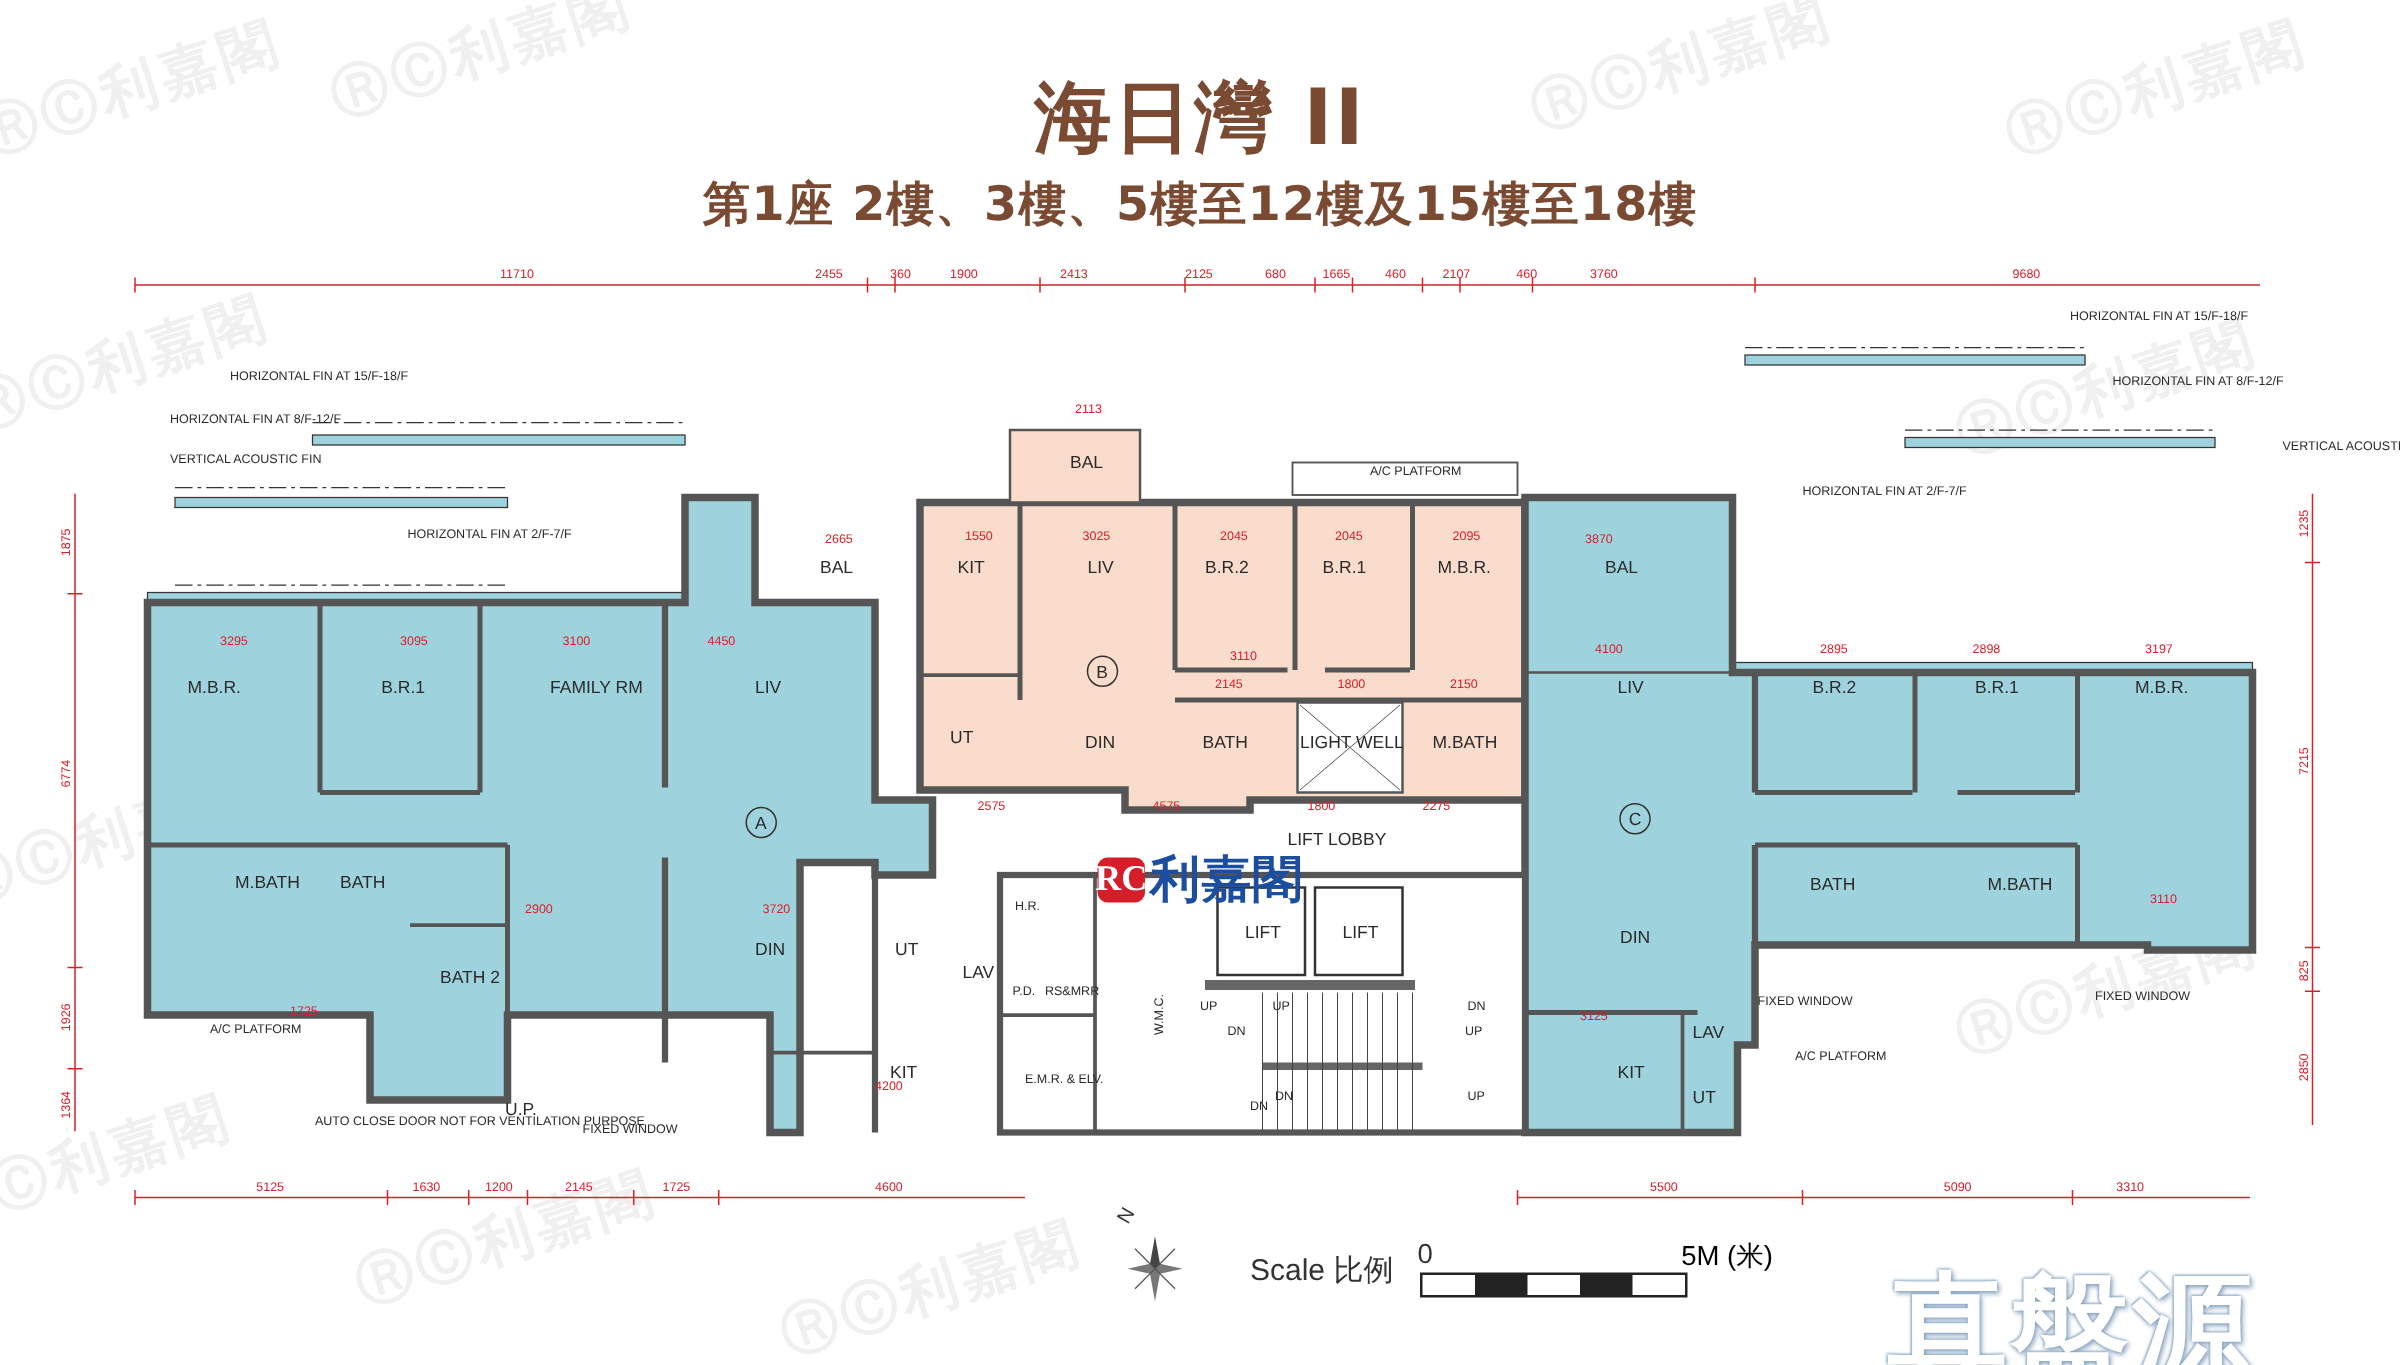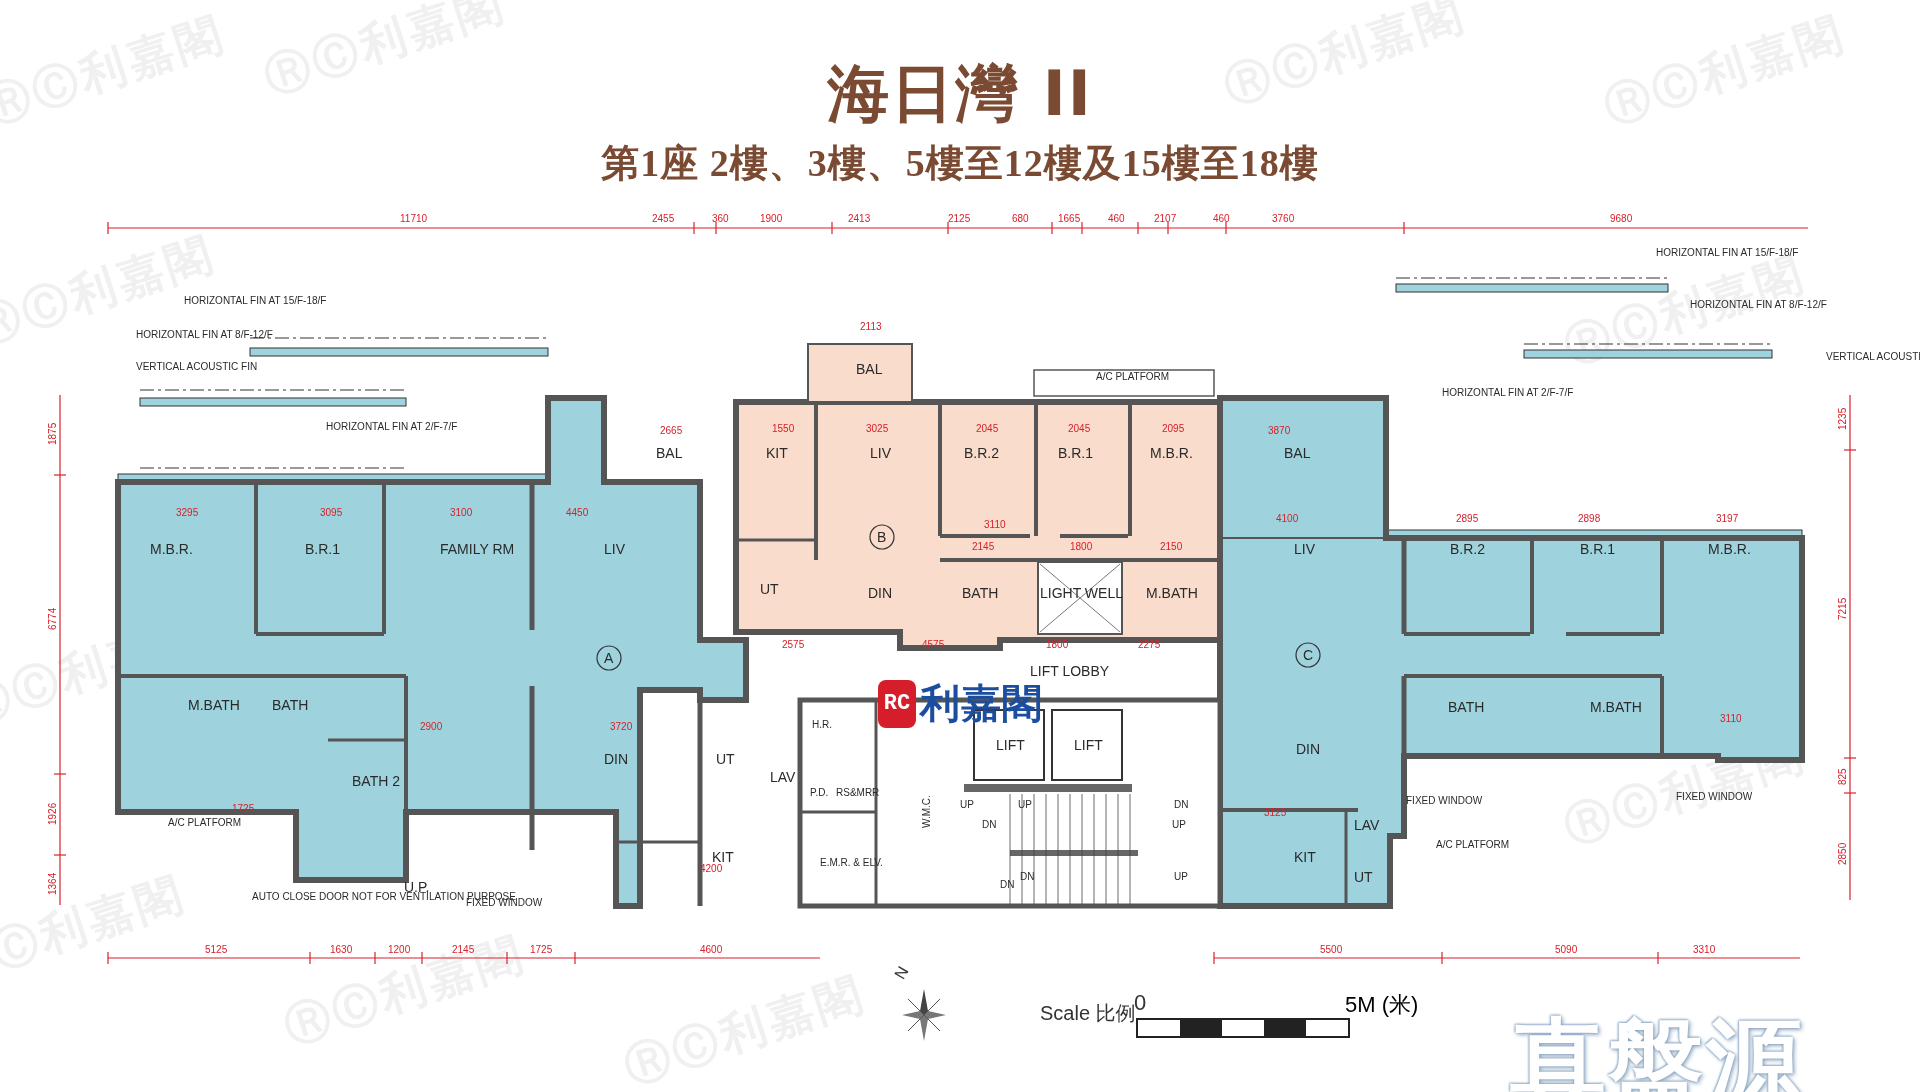--- a/index.html
+++ b/index.html
@@ -1,34 +1,34 @@
 <!DOCTYPE html>
 <html><head>
 <meta charset="utf-8">
 <style>
   html,body{margin:0;padding:0;}
   body{width:1920px;height:1092px;position:relative;overflow:hidden;background:#ffffff;font-family:"Liberation Sans",sans-serif;}
   .wm{position:absolute;left:0;top:0;width:1920px;height:1092px;overflow:hidden;pointer-events:none;}
   .wm span{position:absolute;font-family:"DejaVu Sans",sans-serif;font-size:46px;font-weight:bold;color:#f0f0f0;transform:rotate(-18deg);white-space:nowrap;letter-spacing:4px;}
   .title{position:absolute;left:0;width:1920px;text-align:center;color:#7a4a32;font-family:"DejaVu Sans",sans-serif;}
   .title.main{top:52px;font-size:62px;font-weight:bold;letter-spacing:2px;}
-  .title.sub{top:138px;font-size:38px;font-weight:bold;letter-spacing:1px;font-family:Liberation Serif, serif;}
+  .title.sub{top:138px;font-size:38px;font-weight:bold;letter-spacing:1px;}
   svg.plan{position:absolute;left:0;top:0;}
   .dim{font-family:"Liberation Sans",sans-serif;font-size:10px;fill:#d8202a;}
   .lbl{font-family:"Liberation Sans",sans-serif;font-size:14px;fill:#2a2a2a;}
   .note{font-family:"Liberation Sans",sans-serif;font-size:10px;fill:#2a2a2a;}
-  .scale{position:absolute;left:1000px;top:1000px;font-family:"Liberation Sans",sans-serif;font-size:20px;color:#333;margin-left:40px;}
+  .scale{position:absolute;left:1000px;top:1000px;font-family:"Liberation Sans",sans-serif;font-size:24px;color:#333;}
   .scale0{position:absolute;left:1134px;top:990px;font-size:22px;color:#333;font-family:"Liberation Sans",sans-serif;}
   .scale5{position:absolute;left:1345px;top:990px;font-size:22px;color:#000000;font-family:"Liberation Sans",sans-serif;}
   .scalebar{position:absolute;left:1136px;top:1018px;width:210px;height:16px;border:2px solid #222;display:flex;}
   .scalebar div{flex:1;}
   .scalebar div:nth-child(even){background:#222;}
   .brand{position:absolute;left:1510px;top:1000px;font-family:"DejaVu Sans",sans-serif;font-size:96px;font-weight:bold;color:#ffffff;letter-spacing:2px;text-shadow:0 0 3px #7a9ab8,2px 2px 4px #9fb5cc,-1px -1px 2px #b6c8da;}
   .logo{position:absolute;left:878px;top:676px;display:flex;align-items:center;gap:4px;}
-  .logo .mark{width:38px;height:48px;border-radius:8px;background:#d51e2a;color:#fff;font-weight:bold;font-size:22px;display:flex;align-items:center;justify-content:center;font-family:Liberation Mono, monospace;}
+  .logo .mark{width:38px;height:36px;border-radius:8px;background:#d51e2a;color:#fff;font-weight:bold;font-size:29px;display:flex;align-items:center;justify-content:center;font-family:Liberation Serif, serif;}
   .logo .txt{font-family:"DejaVu Sans",sans-serif;font-weight:bold;font-size:40px;color:#1c4ea0;letter-spacing:1px;}
   .north{position:absolute;left:896px;top:964px;font-family:"Liberation Sans",sans-serif;font-size:16px;color:#333;transform:rotate(-60deg);}
 </style>
 </head>
 <body>
 
 <div class="wm">
   <span style="left:-20px;top:40px">ⓇⒸ利嘉閣</span>
   <span style="left:260px;top:10px">ⓇⒸ利嘉閣</span>
   <span style="left:1220px;top:20px">ⓇⒸ利嘉閣</span>

